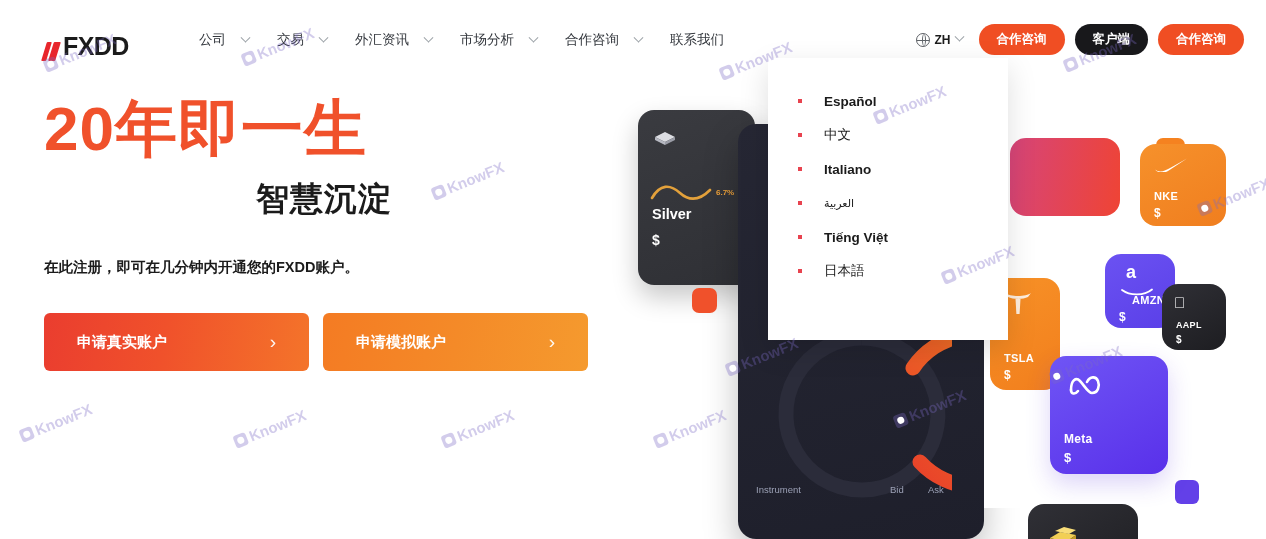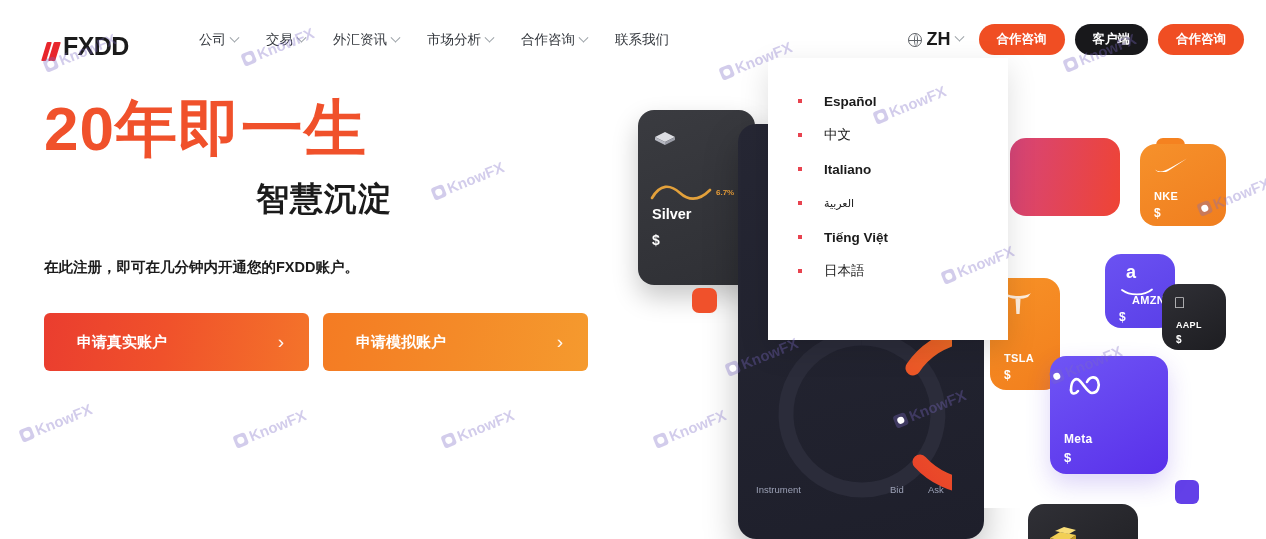--- a/index.html
+++ b/index.html
@@ -16,29 +16,29 @@
     position: absolute; top: 0; left: 0; width: 1266px; height: 80px;
     background: #ffffff; z-index: 40;
   }
   .logo { position: absolute; left: 44px; top: 32px; display: flex; align-items: flex-end; }
   .logo-slashes { display: flex; margin-right: 3px; }
   .slash { width: 5px; height: 19px; background: #e8262c; transform: skewX(-17deg); margin-right: 2px; border-radius: 1px; }
   .slash.s2 { width: 7px; }
   .logo-text { font-size: 25px; font-weight: 800; letter-spacing: -0.6px; color: #1b1b1b; font-family: "Liberation Sans", sans-serif; }
 
   .nav { position: absolute; left: 199px; top: 31px; display: flex; align-items: center; gap: 28px; }
-  .nav-item { display: flex; align-items: center; gap: 5px; font-size: 13.5px; color: #33373d; cursor: pointer; white-space: nowrap; }
+  .nav-item { display: flex; align-items: center; gap: 16px; font-size: 13.5px; color: #33373d; cursor: pointer; white-space: nowrap; }
   .caret { width: 7px; height: 7px; border-right: 1.3px solid #9aa0a6; border-bottom: 1.3px solid #9aa0a6; transform: rotate(45deg) translate(-2px,-2px); }
 
   .header-right { position: absolute; right: 22px; top: 24px; display: flex; align-items: center; gap: 10px; }
   .lang-trigger { display: flex; align-items: center; gap: 5px; cursor: pointer; margin-right: 6px; }
   .globe { width: 14px; height: 14px; border: 1.3px solid #5f6368; border-radius: 50%; position: relative; }
   .globe::before { content:""; position:absolute; left:0; top:6px; width:12px; height:1.3px; background:#5f6368; }
   .globe::after { content:""; position:absolute; left:5px; top:0; width:2px; height:12px; border-left:1.3px solid #5f6368; border-right:1.3px solid #5f6368; border-radius:50%; }
-  .lang-code { font-size: 18px; font-weight: 700; color: #1b1b1b; }
+  .lang-code { font-size: 12px; font-weight: 700; color: #1b1b1b; }
   .btn-pill { border: none; border-radius: 22px; font-size: 12.5px; font-weight: 700; color: #fff; padding: 0 18px; height: 31px; cursor: pointer; white-space: nowrap; font-family: "Liberation Sans", sans-serif; }
   .btn-orange { background: #f04e23; }
   .btn-dark { background: #18181b; }
 
   
   .lang-menu {
     position: absolute; left: 768px; top: 58px; width: 240px; height: 282px;
     background: #ffffff; box-shadow: 0 10px 28px rgba(0,0,0,0.13);
     padding: 26px 0 0 0; z-index: 60;
   }
@@ -50,21 +50,21 @@
 
   
   .hero-left { position: absolute; left: 44px; top: 96px; width: 560px; z-index: 20; }
   .hero-title { font-size: 62px; font-weight: 800; color: #f0512b; letter-spacing: 1px; line-height: 1.05; white-space: nowrap; }
   .hero-sub { margin-top: 16px; font-size: 33px; font-weight: 800; color: #1b1b1b; letter-spacing: 1px; text-align: center; }
   .hero-desc { margin-top: 36px; font-size: 14.5px; font-weight: 700; color: #1b1b1b; }
   .cta-row { margin-top: 36px; display: flex; gap: 14px; }
   .cta {
     width: 265px; height: 58px; border-radius: 6px; border: none; cursor: pointer;
     display: flex; align-items: center; justify-content: space-between;
-    padding: 0 25px 0 33px; color: #fff; font-size: 15px; font-weight: 800;
+    padding: 0 33px 0 33px; color: #fff; font-size: 15px; font-weight: 800;
     font-family: "Liberation Sans", sans-serif;
   }
   .cta-real { background: linear-gradient(100deg, #ea3d2f 0%, #f0512b 45%, #f4742a 100%); }
   .cta-demo { background: linear-gradient(100deg, #f47b23 0%, #f48a28 50%, #f59a2e 100%); }
   .cta-arrow { font-size: 19px; font-weight: 400; opacity: .95; }
 
   
   .graphic { position: absolute; left: 610px; top: 56px; width: 656px; height: 483px; z-index: 10; }
 
   .card { position: absolute; border-radius: 16px; overflow: hidden; }

